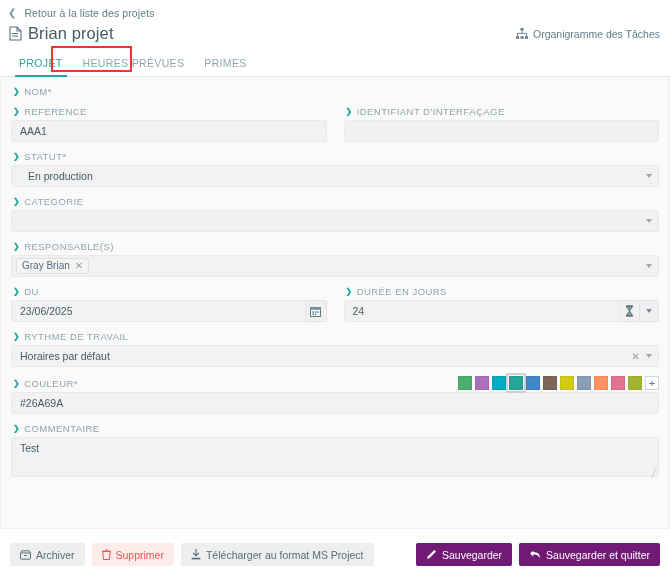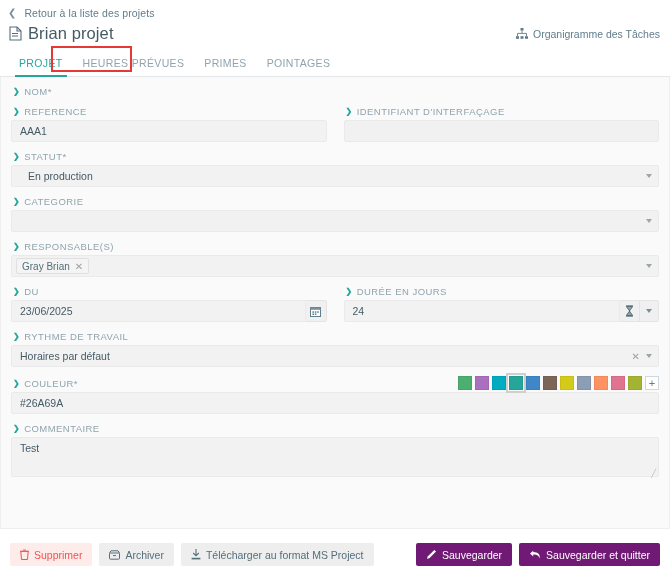--- a/index.html
+++ b/index.html
@@ -168,21 +168,20 @@
     background: #f2f2f2;
     border: 1px solid #eaeaea;
     border-radius: 2px;
     display: flex;
     align-items: center;
     padding: 0 20px 0 4px;
     position: relative;
   }
   .chip {
     display: inline-flex;
-    align-items: center;
     gap: 5px;
     background: #f4f4f4;
     border: 1px solid #e0e0e0;
     border-radius: 2px;
     font-size: 10px;
     color: #546e7a;
     padding: 1px 5px;
     height: 16px;
   }
   .chip .x { color: #9e9e9e; font-size: 10px; cursor: pointer; }
@@ -332,21 +331,20 @@
       </svg>
     </span>
     <a class="orga-link" href="#">Organigramme des Tâches</a>
   </div>
 </div>
 
 <div class="tabs">
   <div class="tab active">PROJET</div>
   <div class="tab annot">HEURES PRÉVUES</div>
   <div class="tab">PRIMES</div>
-  <div class="tab">POINTAGES</div>
   <div class="annot-box" style="border-color: rgb(229, 57, 53);"></div>
 </div>
 
 <div class="panel">
 
   <div class="field">
     <div class="lbl">
       <span class="chev">❯</span>
       <span>NOM*</span>
     </div>
@@ -497,38 +495,38 @@
     </div>
     <div class="tawrap">
       <textarea class="ta" style="">Test</textarea>
       <span class="tagrip">╱</span>
     </div>
   </div>
 </div>
 
 <div class="footer">
   <div class="fgroup">
-    <button class="btn btn-danger">
-      <span>
-        <svg width="9" height="11" viewBox="0 0 9 11">
-          <path d="M.8 2.3h7.4l-.7 8.2H1.5z" fill="none" stroke="#ef5350" stroke-width="1"></path>
-          <path d="M0 2.3h9M3.2 1h2.6" stroke="#ef5350" stroke-width="1"></path>
-        </svg>
-      </span>
-      <span>Supprimer</span>
-    </button>
     <button class="btn btn-plain">
       <span>
         <svg width="11" height="10" viewBox="0 0 11 10">
           <rect x=".5" y="3" width="10" height="6.2" rx="1" fill="none" stroke="#546e7a" stroke-width="1"></rect>
           <path d="M.5 3 2 .8h7L10.5 3" fill="none" stroke="#546e7a" stroke-width="1"></path>
           <path d="M4 5.6h3" stroke="#546e7a" stroke-width="1"></path>
         </svg>
       </span>
       <span>Archiver</span>
+    </button>
+    <button class="btn btn-danger">
+      <span>
+        <svg width="9" height="11" viewBox="0 0 9 11">
+          <path d="M.8 2.3h7.4l-.7 8.2H1.5z" fill="none" stroke="#ef5350" stroke-width="1"></path>
+          <path d="M0 2.3h9M3.2 1h2.6" stroke="#ef5350" stroke-width="1"></path>
+        </svg>
+      </span>
+      <span>Supprimer</span>
     </button>
     <button class="btn btn-plain">
       <span>
         <svg width="10" height="11" viewBox="0 0 10 11">
           <path d="M5 0v6.2M2.2 4l2.8 2.8L7.8 4" fill="none" stroke="#546e7a" stroke-width="1.1"></path>
           <path d="M.6 9.6h8.8" stroke="#546e7a" stroke-width="1.6"></path>
         </svg>
       </span>
       <span>Télécharger au format MS Project</span>
     </button>

